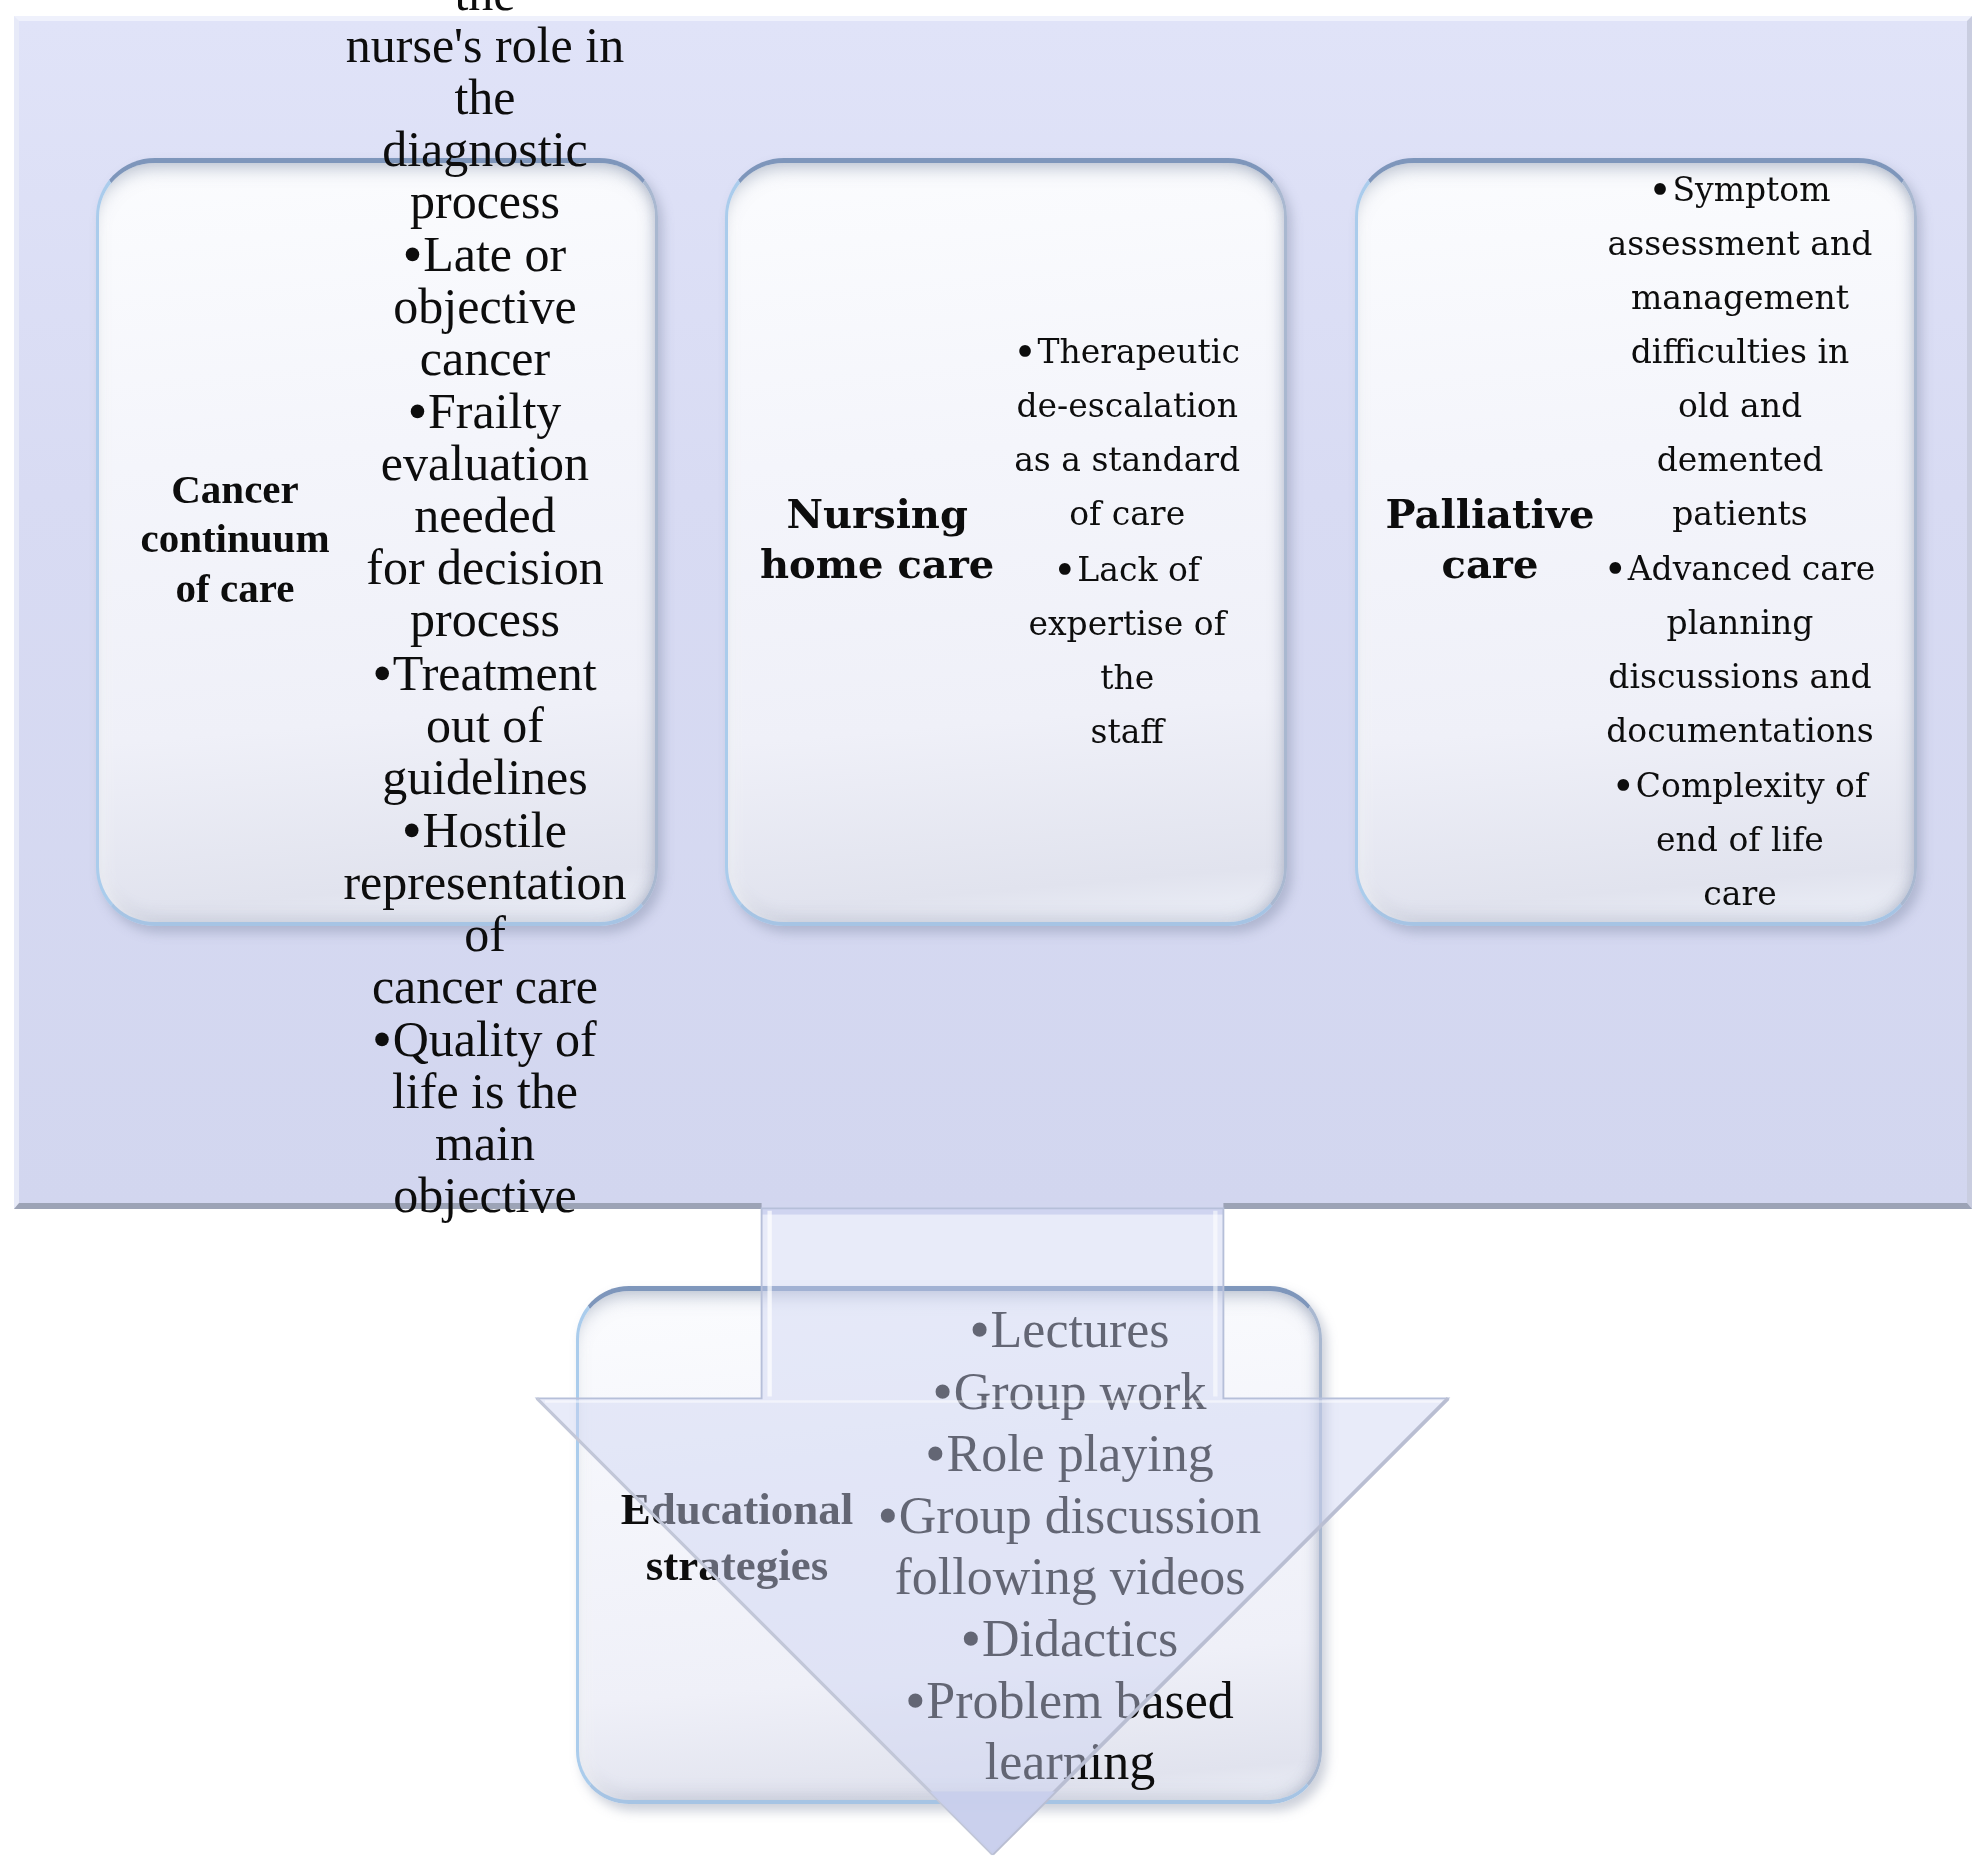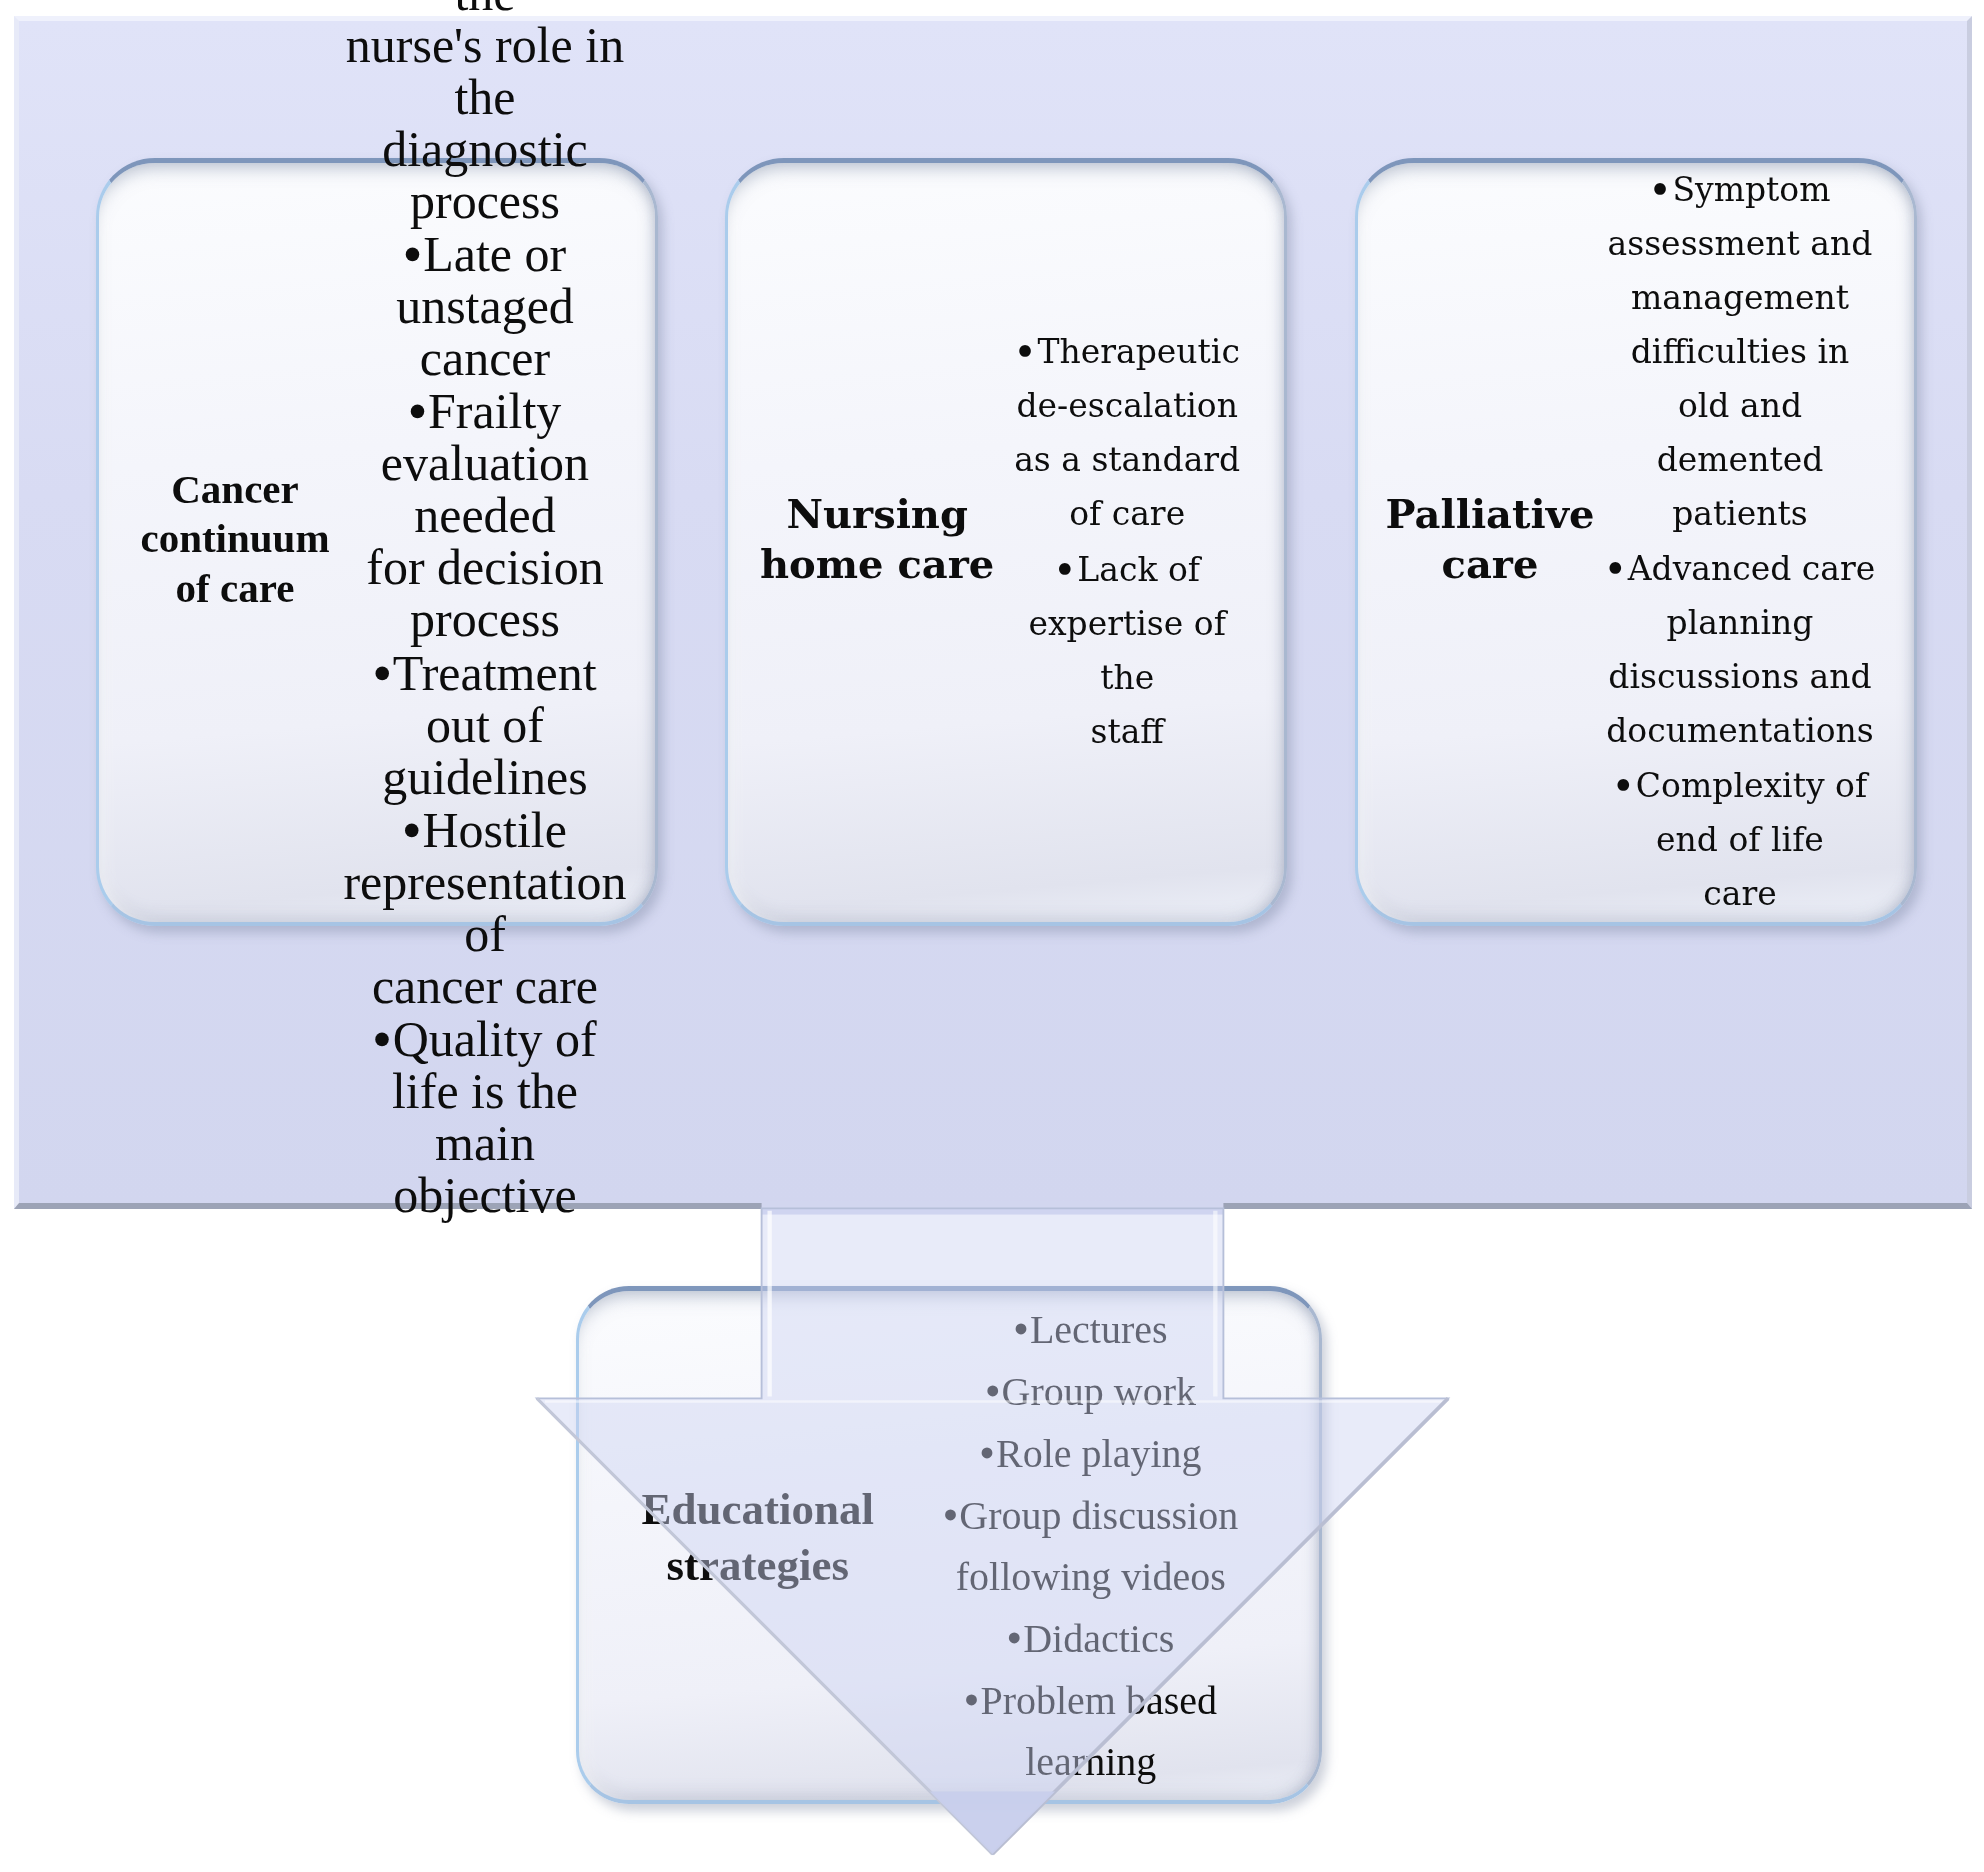--- a/index.html
+++ b/index.html
@@ -49,37 +49,37 @@
   .card--c1 .card-title{font-size:41px;line-height:1.2;}
   .card--c1 .item{font-size:50px;line-height:52px;}
   .card--wide .card-title{font-size:40px;line-height:1.25;}
   .card--wide .item{font-size:33px;line-height:54px;}
   
   .card--edu{
     position:absolute;left:576px;top:1274px;width:746px;height:518px;
     border-radius:53px;z-index:2;padding:12.4px 37px;margin-top:12px;
   }
   .card--edu .card-title{font-size:45px;line-height:1.25;margin-bottom:17.3px;}
-  .card--edu .item{font-size:40px;line-height:61px;}
+  .card--edu .item{font-size:52px;line-height:61px;}
   
   .arrow-svg{position:absolute;left:0;top:0;width:1985px;height:1872px;z-index:3;pointer-events:none;}
 </style>
 </head>
 <body>
 
 <div class="context-panel">
   <div class="boxes-row">
 
     <section class="card card--c1 f-narrow">
       <h2 class="card-title">Cancer continuum of care</h2>
       <div class="list">
         <div class="item"><span class="dot">•</span><span class="txt">Lack of awareness of the
 nurse's role in the
 diagnostic process</span></div>
-        <div class="item"><span class="dot">•</span><span class="txt">Late or unstaged cancer</span></div>
+        <div class="item"><span class="dot">•</span><span class="txt">Late or objective cancer</span></div>
         <div class="item"><span class="dot">•</span><span class="txt">Frailty evaluation needed
 for decision process</span></div>
         <div class="item"><span class="dot">•</span><span class="txt">Treatment out of
 guidelines</span></div>
         <div class="item"><span class="dot">•</span><span class="txt">Hostile representation of
 cancer care</span></div>
         <div class="item"><span class="dot">•</span><span class="txt">Quality of life is the main
 objective</span></div>
       </div>
     </section>

